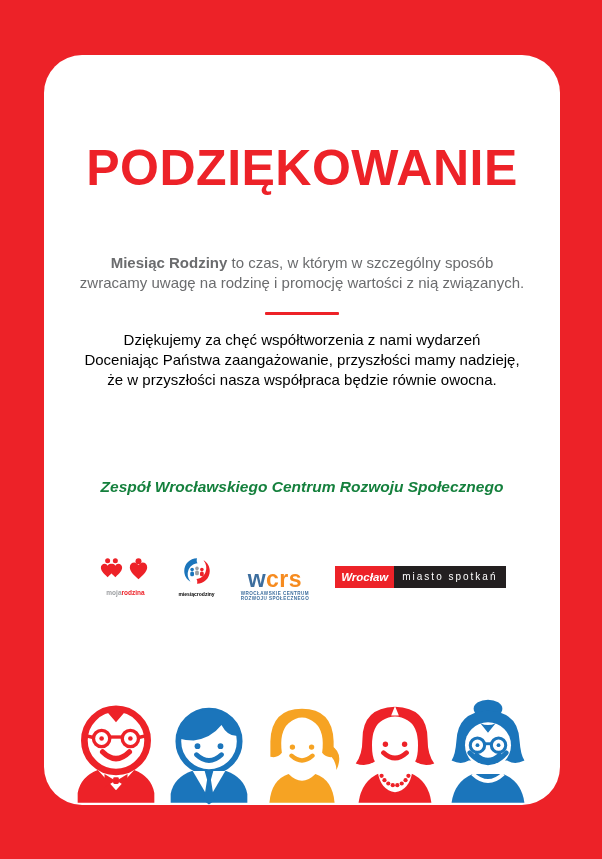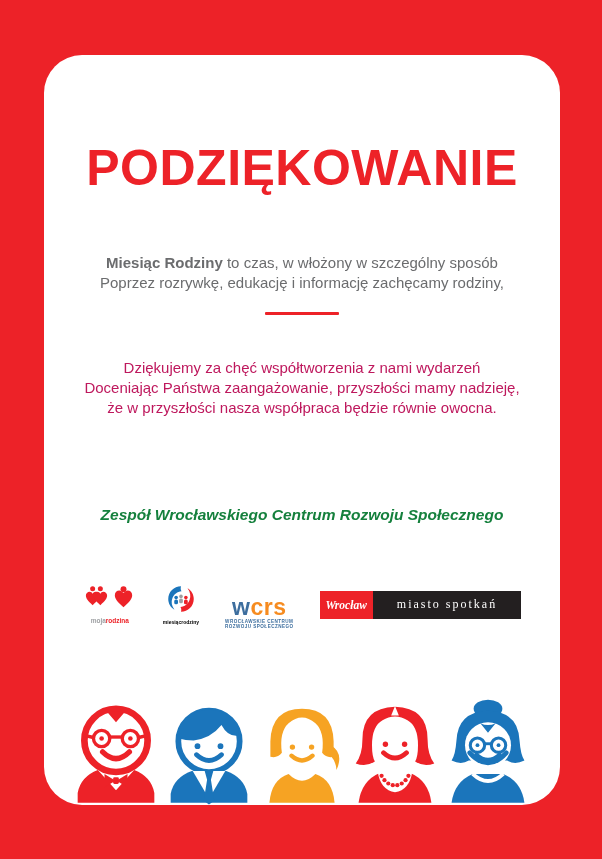--- a/index.html
+++ b/index.html
@@ -32,24 +32,24 @@
     color:#6b6c6e;
   }
   .intro b, .thanks b { font-weight:bold; }
   .divider {
     width:74px; height:3px;
     background:#ed2228;
     margin:20px auto 0 auto;
     border-radius:1px;
   }
   .thanks {
-    margin-top:43px;
+    margin-top:15px;
     font-size:15px;
     line-height:20px;
-    color:#be185d;
+    color:#000000;
   }
   .signature {
     margin-top:88px;
     font-size:15.5px;
     font-weight:bold;
     font-style:italic;
     color:#15803d;
   }
   .logos {
     margin-top:56px;
@@ -60,54 +60,54 @@
   }
   .logo-stack { display:flex; flex-direction:column; align-items:center; }
   .logo-words { font-size:6.5px; font-weight:bold; margin-top:1px; line-height:7px; }
   .logo-words .w-gray { color:#9d9fa2; }
   .logo-words .w-red  { color:#ed2228; }
   .logo-words-tiny { font-size:5px; font-weight:bold; margin-top:1px; line-height:6px; }
   .wcrs-acronym { font-size:23px; line-height:19px; font-weight:bold; letter-spacing:0.5px;margin-top:18px; }
   .wcrs-w   { color:#3d6e9e; }
   .wcrs-crs { color:#f68b1f; }
   .wcrs-sub { font-size:4.6px; color:#3d6e9e; letter-spacing:0.45px; line-height:5.4px; margin-top:1.5px; font-weight:bold; }
-  .logo-wroclaw { display:flex; height:28px;font-family:Liberation Serif, serif; }
+  .logo-wroclaw { display:flex; height:22px; }
   .wroclaw-city {
     background:#ed2228; color:#fff;
     font-weight:bold; font-style:italic;
     font-size:11.5px;
     display:flex; align-items:center;
     padding:0 6px;
   }
   .wroclaw-tagline {
     background:#231f20; color:#fff;
-    font-size:12px; letter-spacing:2px;
+    font-size:10px; letter-spacing:2px;
     display:flex; align-items:center;
-    padding:0 24px;
+    padding:0 8px;
   }
   .figures {
     position:absolute;
     left:0; right:0; bottom:0;
     display:flex;
     justify-content:center;
     align-items:flex-end;
     gap:1px;
   }
   .figure svg { display:block; }
 </style>
 </head>
 <body>
 
 <div class="card">
 
   <div class="title">PODZIĘKOWANIE</div>
 
   <div class="intro">
-    <div><b>Miesiąc Rodziny</b><span> to czas, w włożony w szczególny sposób</span></div>
-    <div>Poprzez rozrywkę, edukację i informację zachęcamy rodziny,</div>
+    <div><b>Miesiąc Rodziny</b><span> to czas, w którym w szczególny sposób</span></div>
+    <div>zwracamy uwagę na rodzinę i promocję wartości z nią związanych.</div>
   </div>
 
   <div class="divider"></div>
 
   <div class="thanks">
     <div>Dziękujemy za chęć współtworzenia z nami wydarzeń</div>
     <div>Doceniając Państwa zaangażowanie, przyszłości mamy nadzieję,</div>
     <div>że w przyszłości nasza współpraca będzie równie owocna.</div>
   </div>
 

